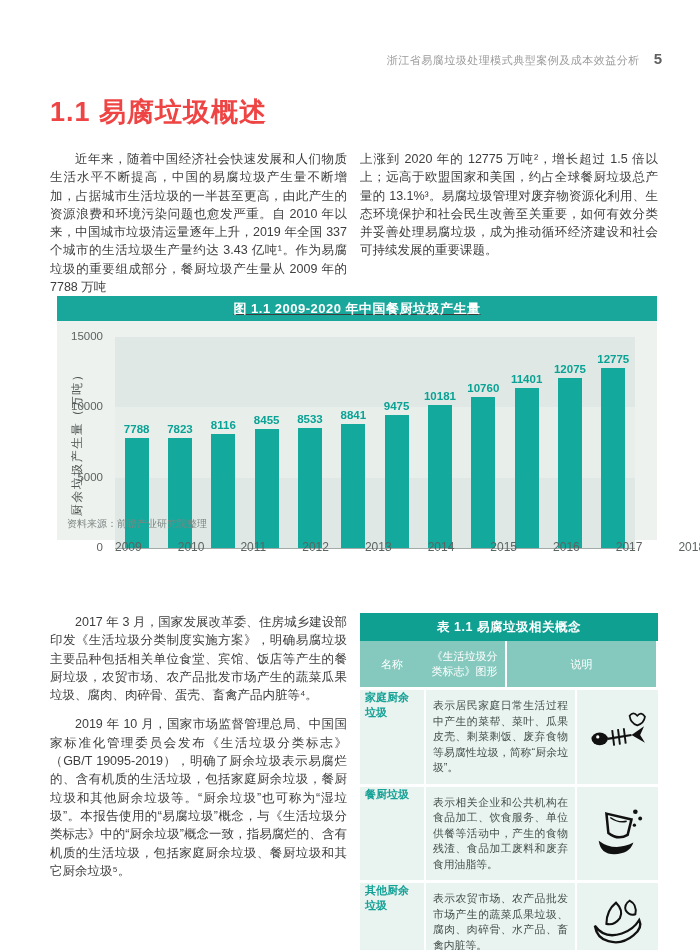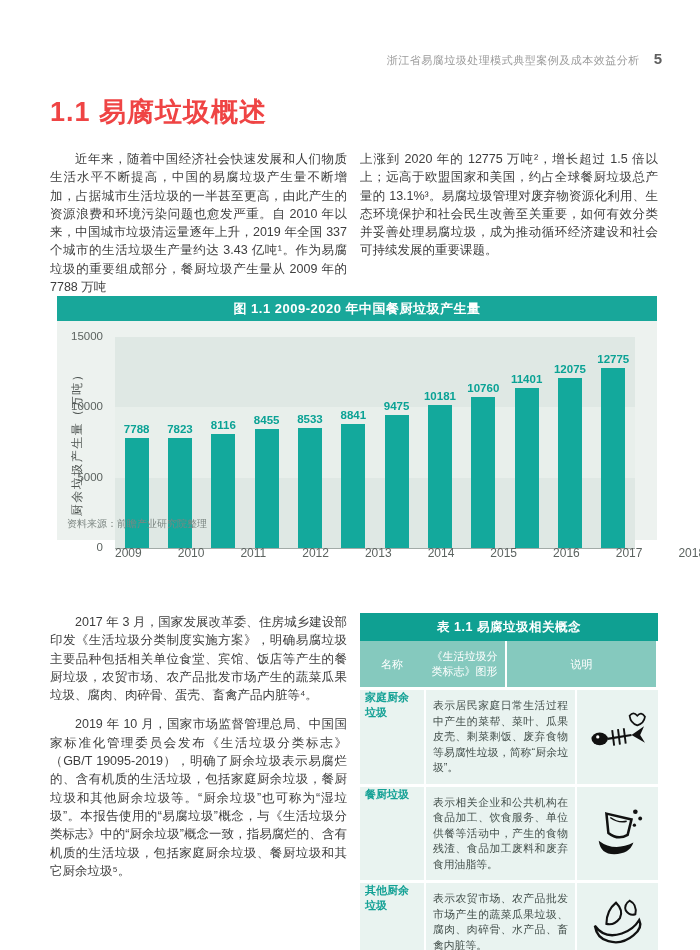--- a/index.html
+++ b/index.html
@@ -20,34 +20,34 @@
   
   .sec-title { position:absolute; left:50px; top:94px; font-size:27px; font-weight:bold; color:#ef4444; letter-spacing:1px; }
 
   
   .intro { position:absolute; left:50px; top:150px; width:608px; display:flex; gap:13px; }
   .para { font-size:12.5px; line-height:18.3px; text-align:justify; color:#3d3d3d; }
   .intro .colL { width:297px; text-indent:2em; }
   .intro .colR { width:298px; }
 
   
-  .chart-panel { position:absolute; left:57px; top:296px; width:600px; height:244px; background:#edf2ef; }
+  .chart-panel { position:absolute; left:57px; top:296px; width:600px; height:244px; background:#edf2ef;text-decoration:underline; }
   .chart-header { height:25px; background:#18a79a; color:#fff; font-weight:bold; font-size:13px;
                   display:flex; align-items:center; justify-content:center; letter-spacing:.5px; }
   .plot-area { position:absolute; left:58px; top:41px; width:520px; height:211px; }
   .band { position:absolute; left:0; width:100%; }
   .band-top    { top:0;        height:70.3px; background:#dfe8e4; }
   .band-mid    { top:70.3px;   height:70.4px; background:#e8efeb; }
   .band-bottom { top:140.7px;  height:70.3px; background:#dfe8e4; }
   .baseline { position:absolute; left:0; bottom:-1px; width:100%; height:1.5px; background:#a2aba7; }
   .bars { position:absolute; left:0; top:0; width:100%; height:100%; display:flex; align-items:flex-end; }
   .slot { flex:1; display:flex; flex-direction:column; align-items:center; justify-content:flex-end; }
   .barval { font-size:11.5px; font-weight:bold; color:#0aa295; margin-bottom:3px; white-space:nowrap; }
   .bar { width:24px; background:#13a99c; }
-  .x-labels { position:absolute; left:58px; top:250px; width:520px; display:flex;gap:36px; }
+  .x-labels { position:absolute; left:58px; top:244px; width:520px; display:flex;gap:36px; }
   .xlab { flex:1; text-align:center; font-size:12px; color:#5c6360; }
   .y-ticks { position:absolute; left:0; top:41px; width:52px; height:211px; }
   .ytick { position:absolute; right:6px; font-size:11.5px; color:#5c6360; }
   .y-axis-title { position:absolute; left:20px; top:146px; width:0; height:0; }
   .y-axis-title span { position:absolute; display:inline-block; transform:translate(-50%,-50%) rotate(-90deg);
                        white-space:nowrap; font-size:12px; color:#4e5451; letter-spacing:1.5px; }
   .chart-source { position:absolute; left:10px; bottom:9px; font-size:10px; color:#7c8682; }
 
   
   .lower { position:absolute; left:50px; top:613px; width:608px; display:flex; gap:13px; }

